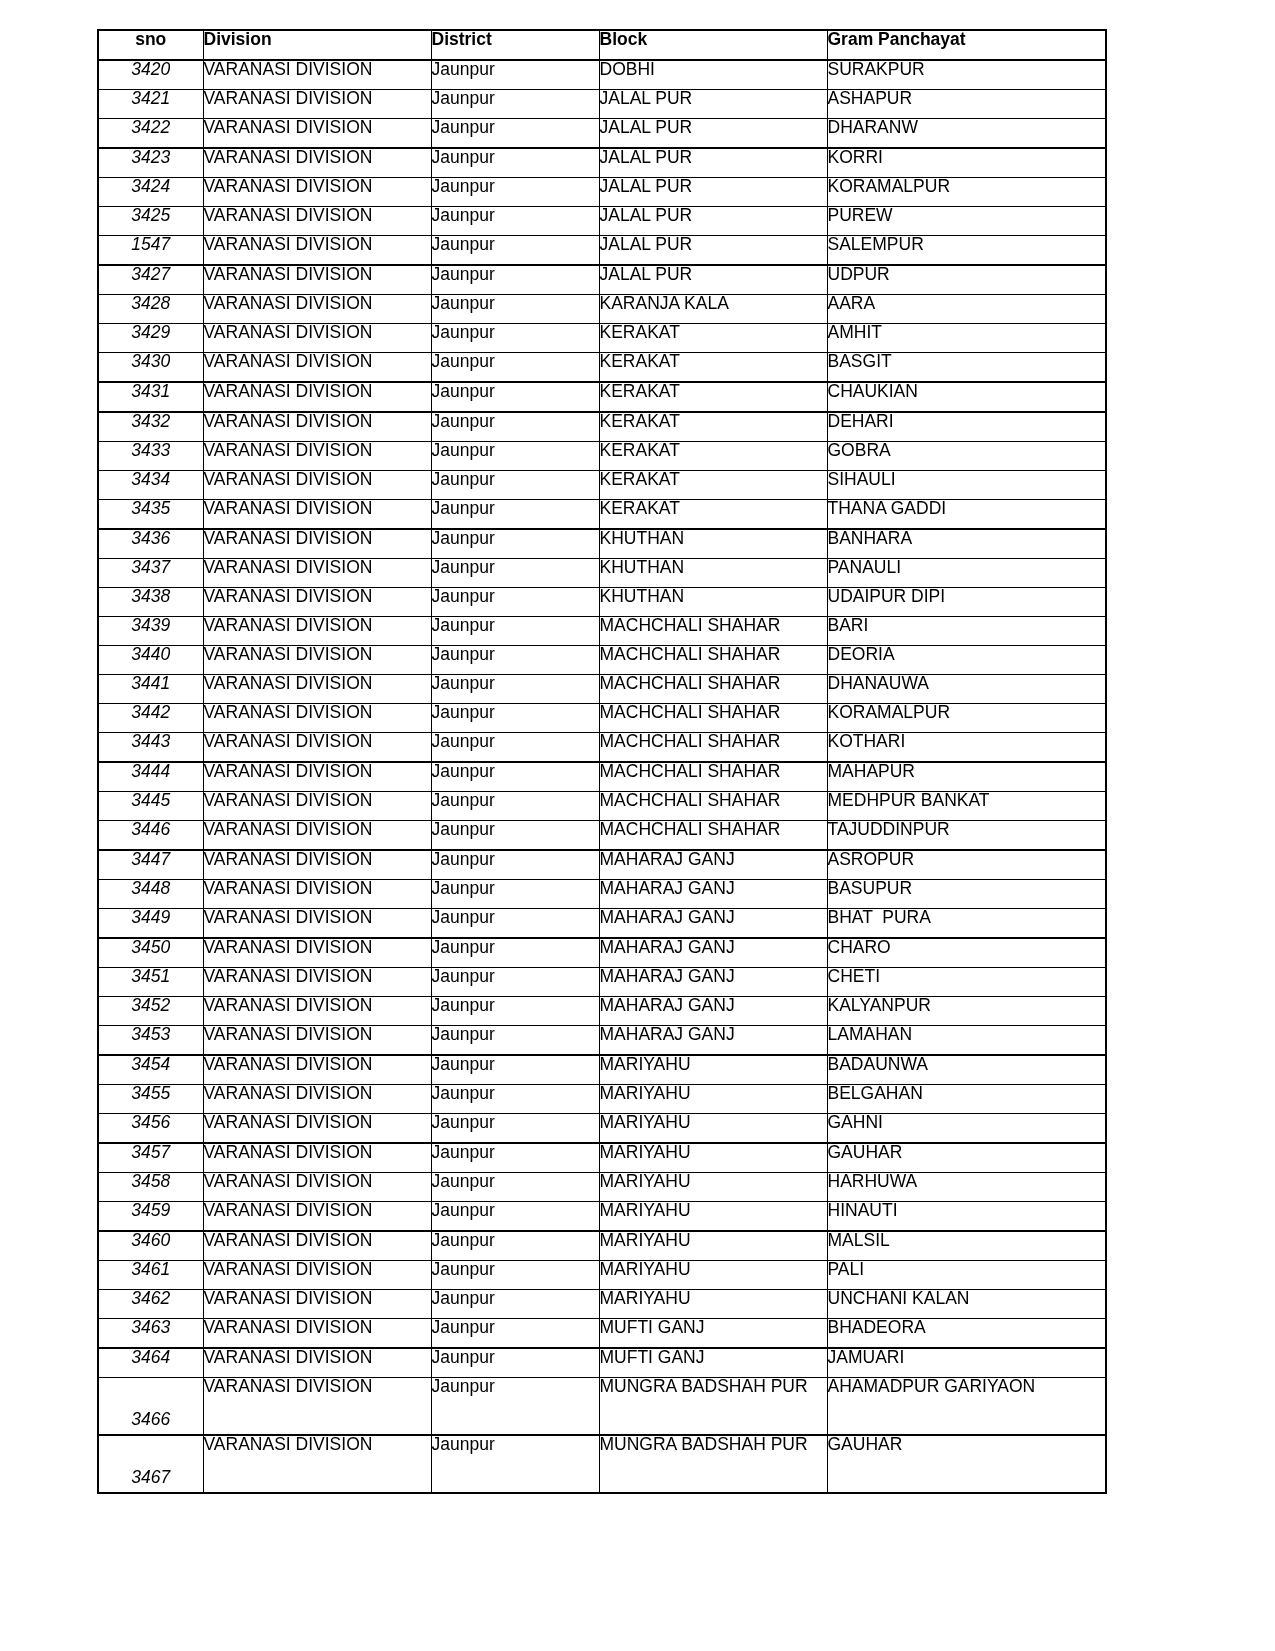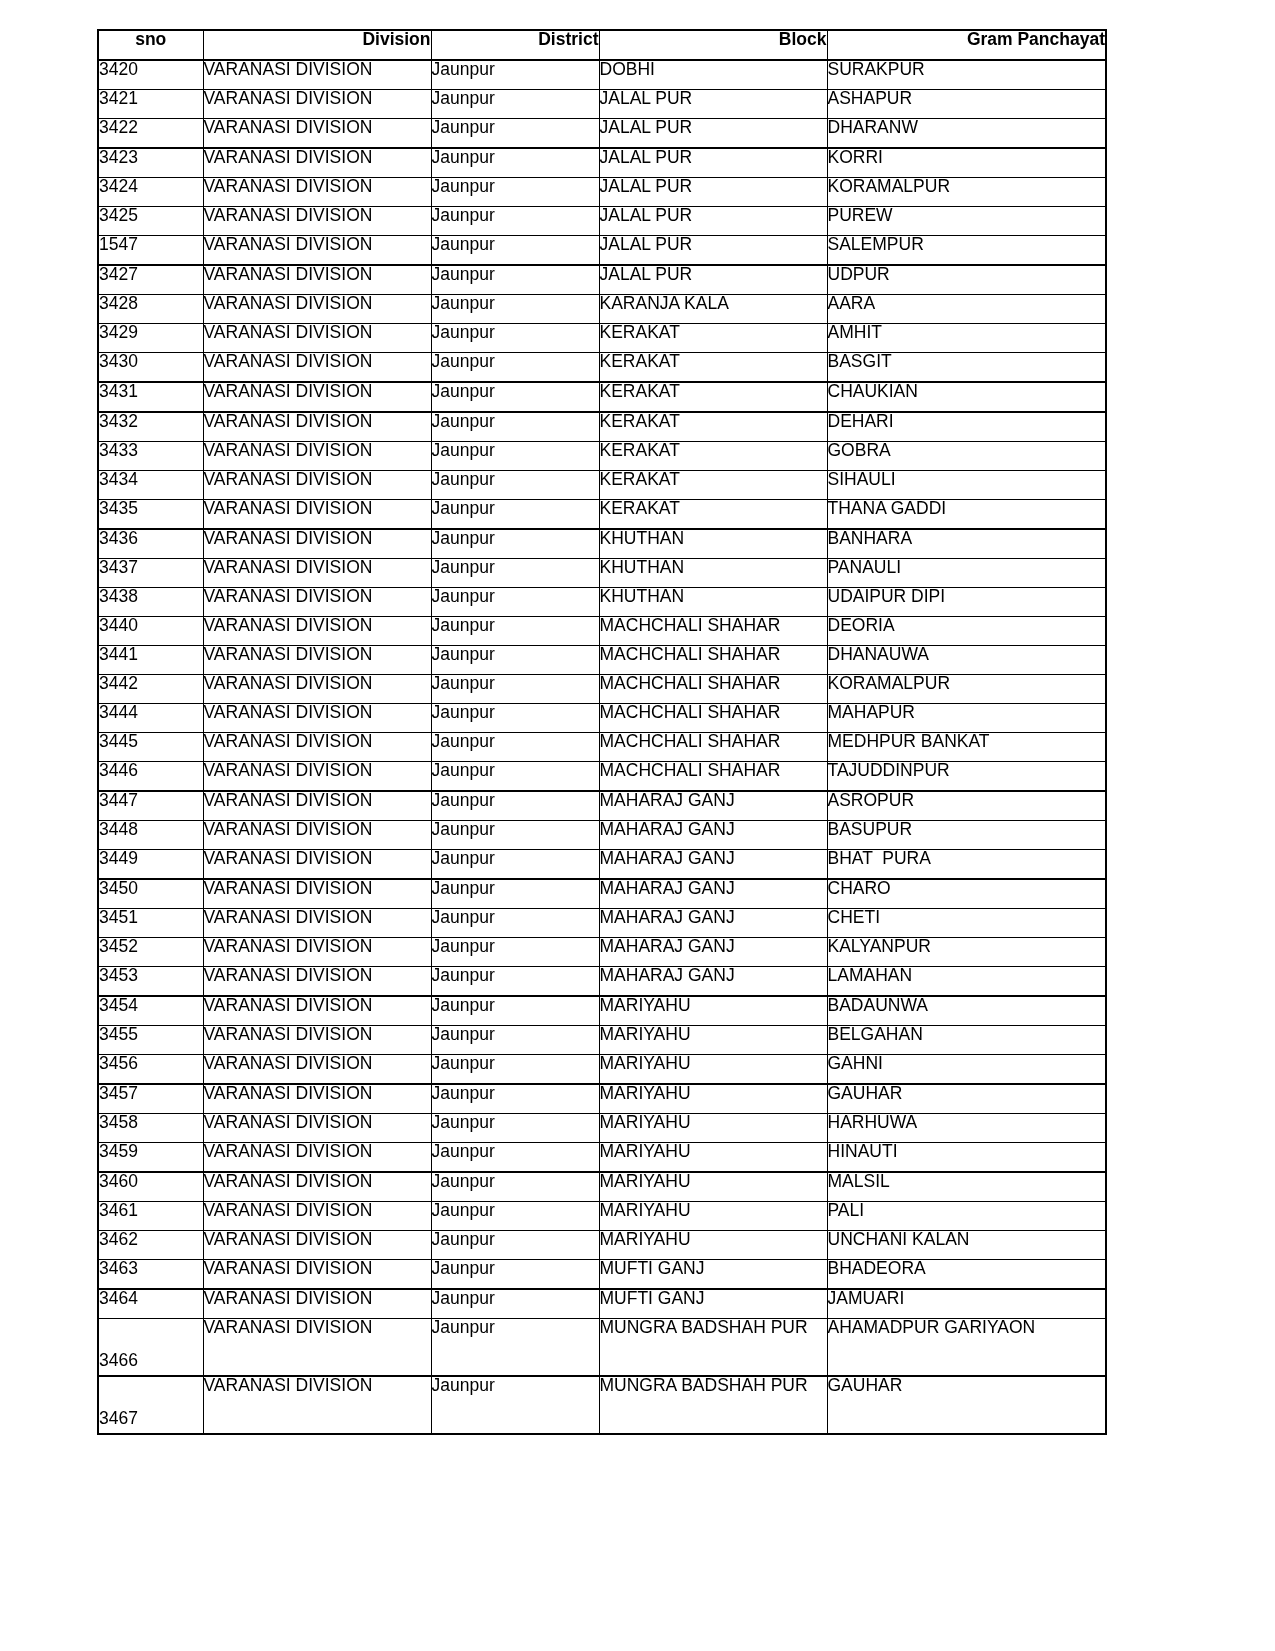--- a/index.html
+++ b/index.html
@@ -63,37 +63,38 @@
   table.gp-table tbody td {
     height: 28px;
     font-weight: normal;
   }
   
   table.gp-table tr.heavy > td,
   table.gp-table tr.heavy > th {
     border-bottom: 2.6px solid #000;
   }
   .cell-sno {
-    text-align: left;
+    text-align: center;
     padding-top: 6px;
     padding-right: 8px;
+    font-style: italic;
   }
   .cell-txt {
     text-align: left;
     padding-left: 4px;
     padding-top: 6px;
   }
   
   tr.tall td { height: 58px; }
   tr.tall .cell-sno {
     vertical-align: middle;
     padding-top: 28px;
   }
   .hdr-sno { text-align: center; padding-top: 5px; padding-right: 8px; }
-  .hdr-txt { text-align: right; padding-left: 4px; padding-top: 5px; margin-left: 30px; }
+  .hdr-txt { text-align: left; padding-left: 4px; padding-top: 5px; margin-left: 30px; }
 </style>
 </head>
 <body>
 
 <div class="page">
   <div class="table-wrap">
     <table class="gp-table">
       <colgroup>
         <col class="c-sno">
           <col class="c-division">
@@ -238,39 +239,53 @@
             <td class="cell-txt">PANAULI</td>
           </tr>
           <tr>
             <td class="cell-sno">3438</td>
             <td class="cell-txt">VARANASI DIVISION</td>
             <td class="cell-txt">Jaunpur</td>
             <td class="cell-txt">KHUTHAN</td>
             <td class="cell-txt">UDAIPUR DIPI</td>
           </tr>
           <tr>
+            <td class="cell-sno">3439</td>
+            <td class="cell-txt">VARANASI DIVISION</td>
+            <td class="cell-txt">Jaunpur</td>
+            <td class="cell-txt">MACHCHALI SHAHAR</td>
+            <td class="cell-txt">BARI</td>
+          </tr>
+          <tr>
             <td class="cell-sno">3440</td>
             <td class="cell-txt">VARANASI DIVISION</td>
             <td class="cell-txt">Jaunpur</td>
             <td class="cell-txt">MACHCHALI SHAHAR</td>
             <td class="cell-txt">DEORIA</td>
           </tr>
           <tr>
             <td class="cell-sno">3441</td>
             <td class="cell-txt">VARANASI DIVISION</td>
             <td class="cell-txt">Jaunpur</td>
             <td class="cell-txt">MACHCHALI SHAHAR</td>
             <td class="cell-txt">DHANAUWA</td>
           </tr>
           <tr>
             <td class="cell-sno">3442</td>
             <td class="cell-txt">VARANASI DIVISION</td>
             <td class="cell-txt">Jaunpur</td>
             <td class="cell-txt">MACHCHALI SHAHAR</td>
             <td class="cell-txt">KORAMALPUR</td>
+          </tr>
+          <tr class="heavy">
+            <td class="cell-sno">3443</td>
+            <td class="cell-txt">VARANASI DIVISION</td>
+            <td class="cell-txt">Jaunpur</td>
+            <td class="cell-txt">MACHCHALI SHAHAR</td>
+            <td class="cell-txt">KOTHARI</td>
           </tr>
           <tr>
             <td class="cell-sno">3444</td>
             <td class="cell-txt">VARANASI DIVISION</td>
             <td class="cell-txt">Jaunpur</td>
             <td class="cell-txt">MACHCHALI SHAHAR</td>
             <td class="cell-txt">MAHAPUR</td>
           </tr>
           <tr>
             <td class="cell-sno">3445</td>

